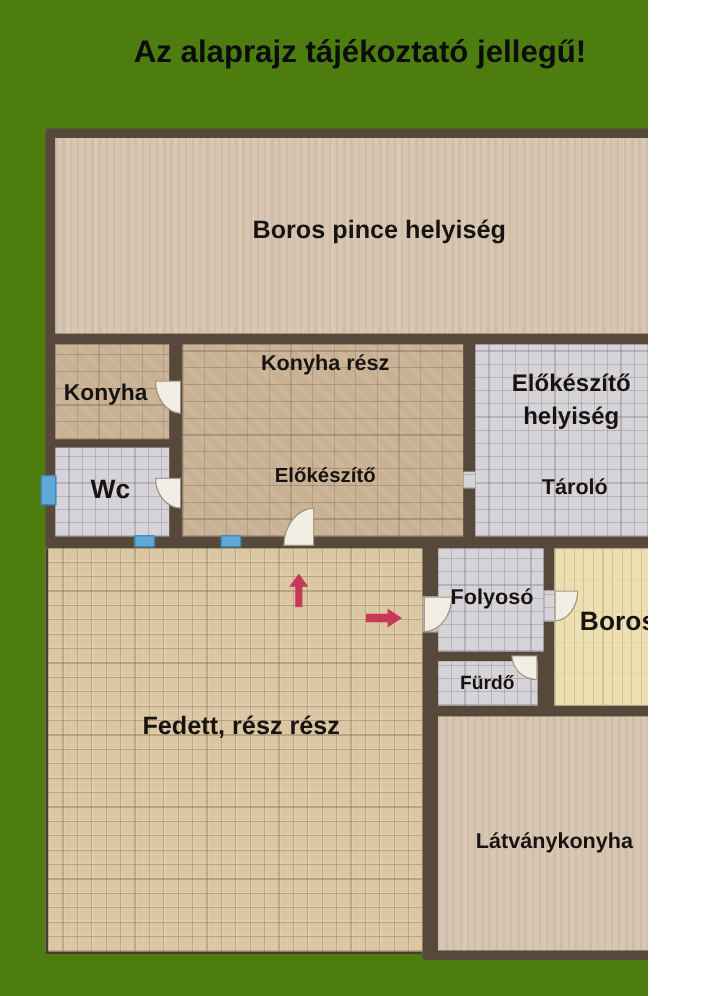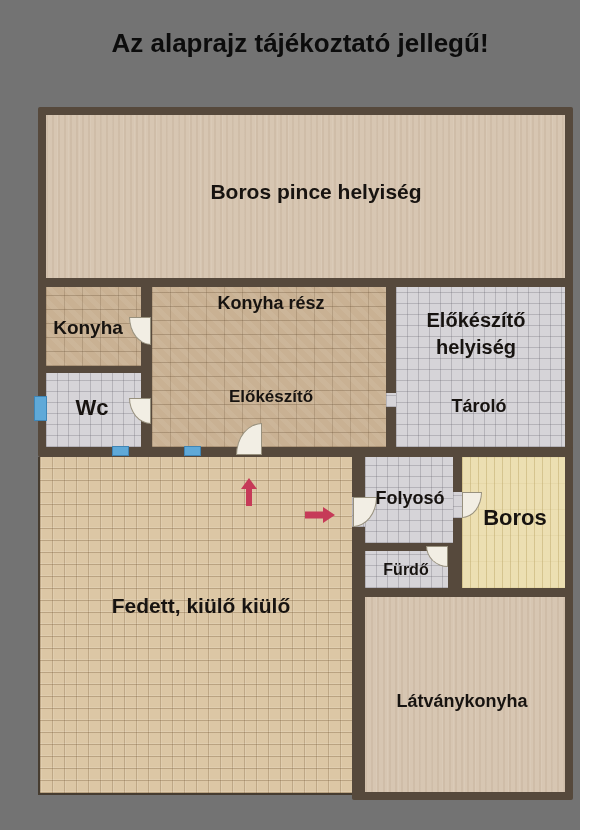--- a/index.html
+++ b/index.html
@@ -1,19 +1,18 @@
 <!DOCTYPE html>
 <html><head>
 <meta charset="utf-8">
 <style>
   html,body{margin:0;padding:0;background:#ffffff;}
   #stage{
-    position:relative;width:540px;height:830px;background:#737373;overflow:hidden;
+    position:relative;width:540px;height:830px;background:#4d7c0f;overflow:hidden;
     font-family:"Liberation Sans", sans-serif;
-    padding-left:40px;
   }
   .abs{position:absolute;}
   
   #title{
     left:0;top:28px;width:600px;text-align:center;
     font-size:26px;font-weight:bold;color:#0c0c0c;letter-spacing:0px;
   }
   
   .wallblock{background:#56493c;border-radius:2px;}
   
@@ -125,19 +124,19 @@
     <path class="arrow" d="M30 9 L18 1 L18 5.5 L0 5.5 L0 12.5 L18 12.5 L18 17 Z"></path>
   </svg>
 
   <div class="abs lbl" style="left:316px;top:192px;font-size:21px;">Boros pince helyiség</div>
   <div class="abs lbl" style="left:88px;top:328px;font-size:19px;">Konyha</div>
   <div class="abs lbl" style="left:271px;top:303px;font-size:18px;">Konyha rész</div>
   <div class="abs lbl" style="left:92px;top:408px;font-size:22px;">Wc</div>
   <div class="abs lbl" style="left:271px;top:397px;font-size:17px;">Előkészítő</div>
   <div class="abs lbl wrap" style="left:476px;top:334px;font-size:20px;width:130px;">Előkészítő helyiség</div>
   <div class="abs lbl" style="left:479px;top:406px;font-size:18px;">Tároló</div>
-  <div class="abs lbl" style="left:201px;top:606px;font-size:21px;">Fedett, kiülő kiülő</div>
+  <div class="abs lbl" style="left:201px;top:606px;font-size:21px;">Fedett, rész rész</div>
   <div class="abs lbl" style="left:410px;top:498px;font-size:18px;">Folyosó</div>
   <div class="abs lbl" style="left:515px;top:518px;font-size:22px;">Boros</div>
   <div class="abs lbl" style="left:406px;top:570px;font-size:16px;">Fürdő</div>
   <div class="abs lbl" style="left:462px;top:701px;font-size:18px;">Látványkonyha</div>
 
 </div>
 
 </body></html>

